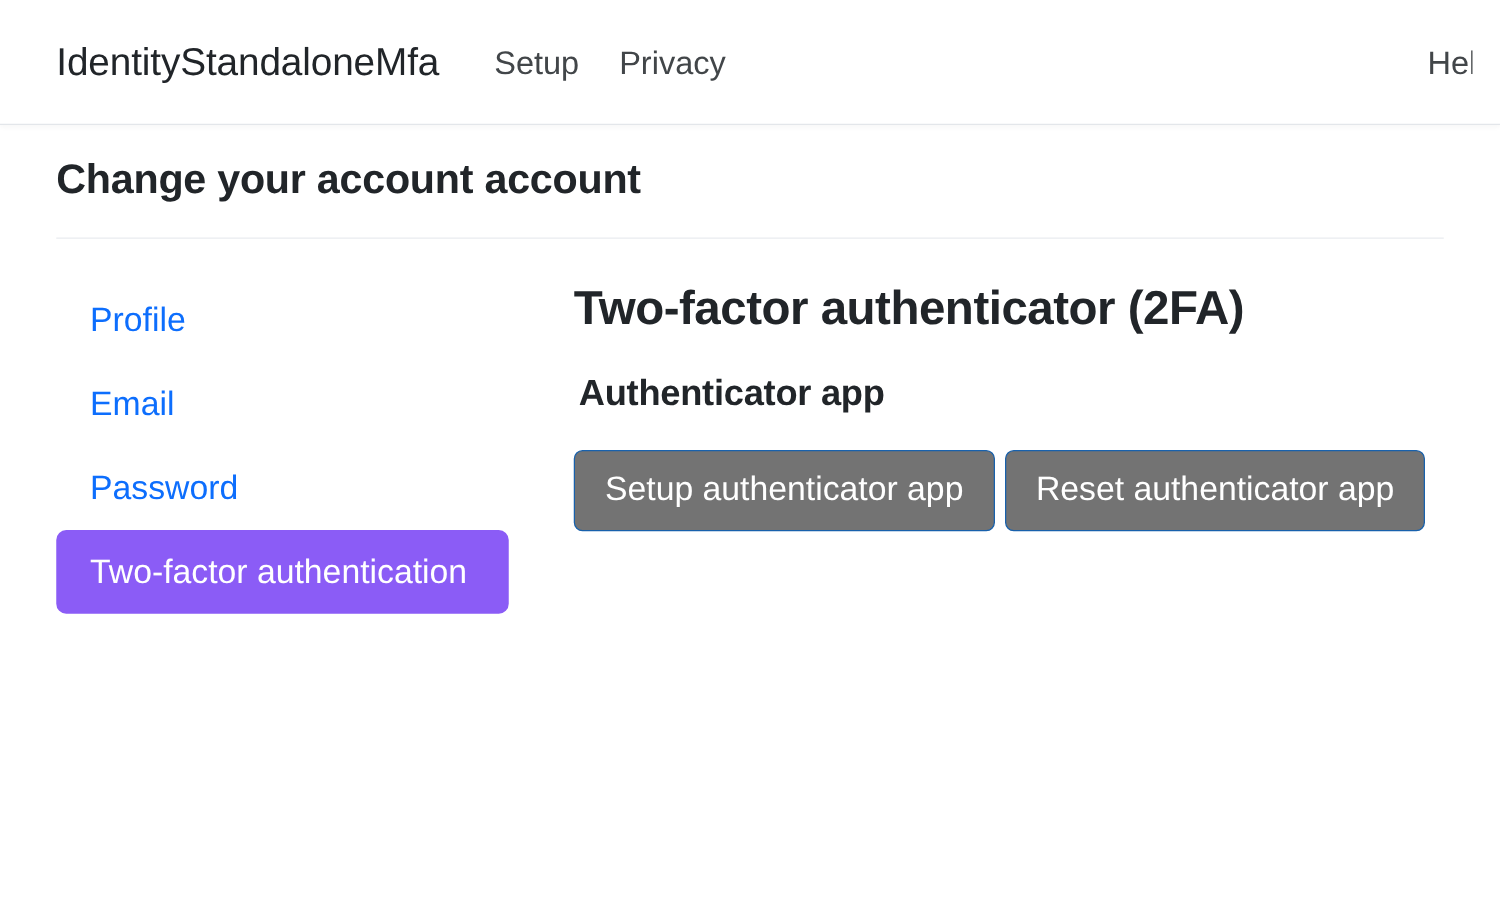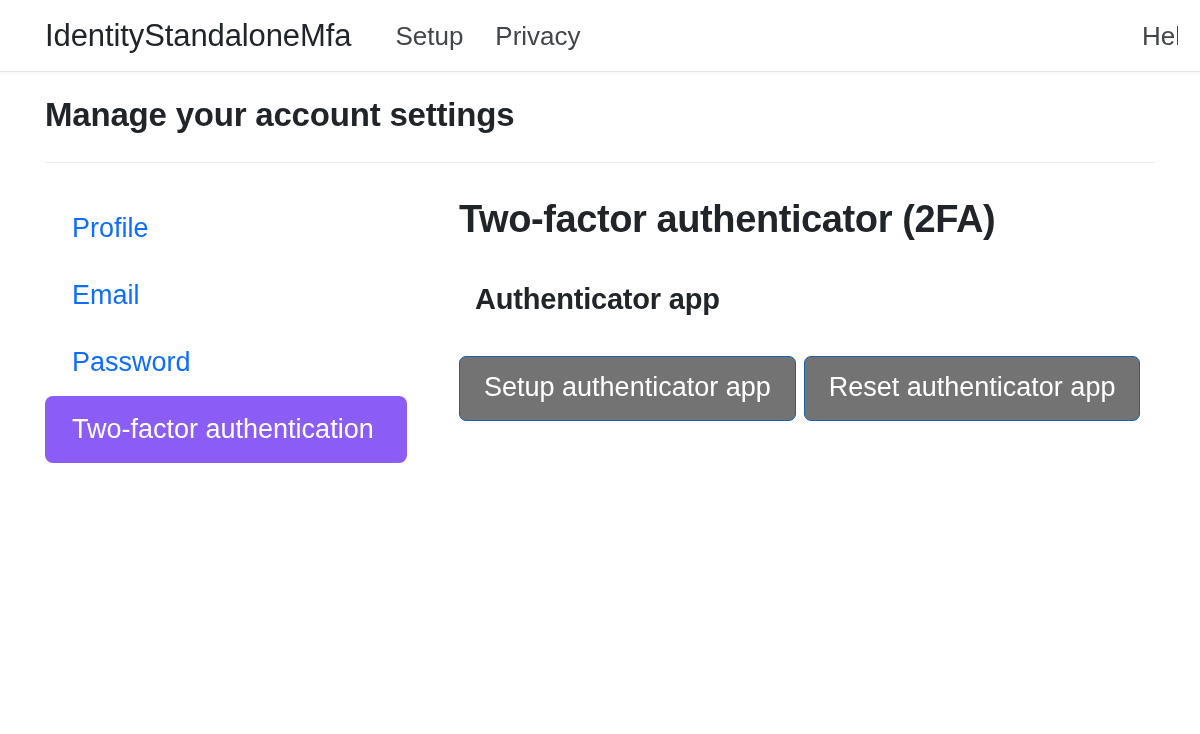--- a/index.html
+++ b/index.html
@@ -12,21 +12,21 @@
     height: 734px;
     background: #ffffff;
     font-family: "Liberation Sans", sans-serif;
     color: #212529;
     overflow: hidden;
   }
 
   
   .navbar {
     position: relative;
-    height: 72px;
+    height: 100px;
     box-sizing: border-box;
     background: #ffffff;
     border-bottom: 1px solid #e3e6ea;
     box-shadow: 0 2px 4px rgba(0,0,0,0.035);
     display: flex;
     align-items: center;
     padding: 0 22px 0 45px;
   }
   .navbar-brand {
     font-size: 31px;
@@ -145,21 +145,21 @@
     line-height: 1;
     margin: 0;
     padding-top: 5px;
     letter-spacing: -0.4px;
     color: #212529;
   }
   h4.section-subtitle {
     font-size: 29px;
     font-weight: bold;
     line-height: 1;
-    margin: 16px;
+    margin: 4px;
     padding-top: 31px;
     letter-spacing: -0.2px;
     color: #212529;
   }
   .button-row {
     display: flex;
     align-items: flex-start;
     gap: 8px;
     padding-top: 26px;
   }
@@ -189,21 +189,21 @@
   </div>
 
   <div class="nav-right">
     <a class="nav-greeting" href="#">Hello</a>
   </div>
 </div>
 
 <div class="page">
 
 
-  <h2 class="page-subtitle">Manage your account settings</h2>
+  <h2 class="page-subtitle">Change your account account</h2>
 
   <hr class="divider">
 
   <div class="row">
 
     <div class="col-nav">
       <ul class="nav-pills">
         <li>
           <a class="pill-link" href="#">Profile</a>
         </li>

